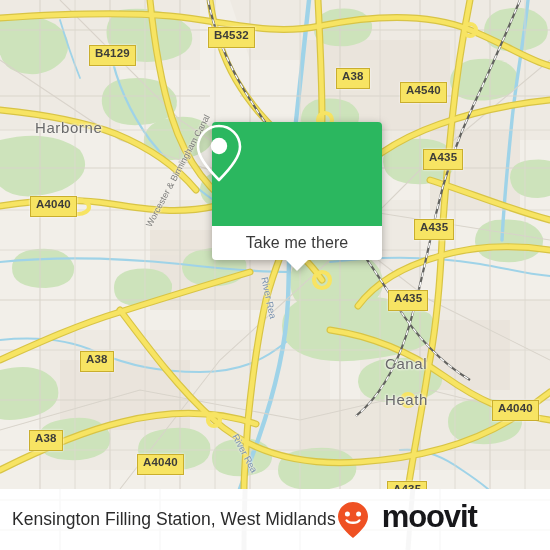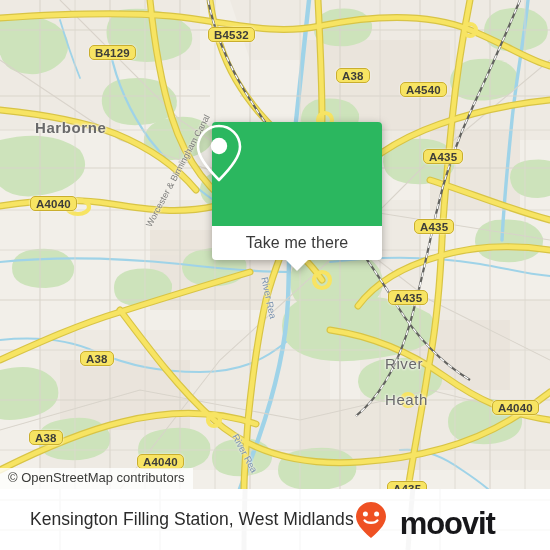--- a/index.html
+++ b/index.html
@@ -36,26 +36,26 @@
   .canal-label{
     font-size:9px;color:#7f7f7d;
     text-shadow:0 0 3px #f4f1eb,0 0 2px #f4f1eb;
   }
 
   
   .shield{
     position:absolute;
     background:#f7e463;
     border:1.4px solid #c9ae2e;
-    border-radius:5px;
+    border-radius:0;
     color:#3d3d3a;
     font-size:11.5px;
     font-weight:bold;
     letter-spacing:.2px;
-    padding:1px 5px 0 5px;
+    padding:1px 5px 6px 5px;
     line-height:12px;
     white-space:nowrap;
     box-shadow:0 0 2px rgba(255,255,255,.85);
   }
 
   
   .attribution{
     position:absolute;left:0;top:468px;
     padding:2px 8px 3px 8px;
     background:rgba(255,255,255,.78);
@@ -98,26 +98,26 @@
     position:absolute;left:0;top:489px;width:550px;height:61px;
     background:#ffffff;overflow:hidden;
   }
   .footer-wash{
     position:absolute;left:0;top:-489px;width:550px;height:550px;
     opacity:.07;
   }
   .footer-inner{
     position:absolute;left:0;top:0;width:494px;height:61px;
     display:flex;align-items:center;justify-content:space-between;
-    padding:0 18px 0 30px;box-sizing:border-box;
+    padding:0 18px 0 12px;box-sizing:border-box;
   }
   .footer-title{
     font-size:17.5px;color:#2b2b2b;letter-spacing:.05px;white-space:nowrap;
   }
-  .brand{display:flex;align-items:flex-end;gap:12px;}
+  .brand{display:flex;align-items:flex-start;gap:12px;}
   .brand-word{
     font-size:31px;color:#17171a;letter-spacing:-1.1px;
     font-weight:bold;line-height:31px;
   }
 </style>
 </head>
 <body>
 
 <div class="screen">
 
@@ -268,22 +268,22 @@
           <path d="M520 0 C506 34 490 70 474 104 C456 142 444 178 436 214 C426 258 418 300 406 336 C394 372 378 398 356 416"></path>
           <path d="M208 0 C214 30 226 60 244 90 C266 126 292 160 320 196 C348 232 374 268 396 304 C416 336 440 362 470 380"></path>
         </g>
         <g fill="none" stroke="#ffffff" stroke-width="1.3" stroke-dasharray="5 5">
           <path d="M520 0 C506 34 490 70 474 104 C456 142 444 178 436 214 C426 258 418 300 406 336 C394 372 378 398 356 416"></path>
           <path d="M208 0 C214 30 226 60 244 90 C266 126 292 160 320 196 C348 232 374 268 396 304 C416 336 440 362 470 380"></path>
         </g>
       </g>
     </svg>
 
-    <div class="map-label place-label" style="left:35px;top:120px;font-weight:bold;">Harborne</div>
-    <div class="map-label place-label" style="left:385px;top:356px;">River</div>
+    <div class="map-label place-label" style="left:35px;top:120px;">Harborne</div>
+    <div class="map-label place-label" style="left:385px;top:356px;">Canal</div>
     <div class="map-label place-label" style="left:385px;top:392px;">Heath</div>
 
     <div class="map-label water-label" style="left:270px;top:276px;transform:rotate(78deg);transform-origin:left top;">River Rea</div>
     <div class="map-label water-label" style="left:240px;top:432px;transform:rotate(62deg);transform-origin:left top;">River Rea</div>
 
     <div class="map-label canal-label" style="left:144px;top:224px;transform:rotate(-62deg);transform-origin:left top;">Worcester &amp; Birmingham Canal</div>
 
     <div class="shield" style="left:89px;top:45px;text-align:center;">B4129</div>
     <div class="shield" style="left:208px;top:27px;">B4532</div>
     <div class="shield" style="left:336px;top:68px;">A38</div>
@@ -291,21 +291,20 @@
     <div class="shield" style="left:423px;top:149px;">A435</div>
     <div class="shield" style="left:414px;top:219px;">A435</div>
     <div class="shield" style="left:30px;top:196px;">A4040</div>
     <div class="shield" style="left:388px;top:290px;">A435</div>
     <div class="shield" style="left:80px;top:351px;">A38</div>
     <div class="shield" style="left:492px;top:400px;">A4040</div>
     <div class="shield" style="left:29px;top:430px;">A38</div>
     <div class="shield" style="left:137px;top:454px;">A4040</div>
     <div class="shield" style="left:387px;top:481px;">A435</div>
 
-    <div class="attribution">© OpenStreetMap contributors</div>
 
     <div class="callout">
       <div class="callout-top">
         <svg width="58" height="62" viewBox="0 0 58 62">
           <path d="M29 4 C17.4 4 8 13.3 8 24.8 C8 36 20 49 29 58 C38 49 50 36 50 24.8 C50 13.3 40.6 4 29 4 Z" fill="none" stroke="#ffffff" stroke-width="2.6" stroke-linejoin="round"></path>
           <circle cx="29" cy="24" r="8.2" fill="#ffffff"></circle>
         </svg>
       </div>
       <div class="callout-bottom">
         <span class="callout-label">Take me there</span>

